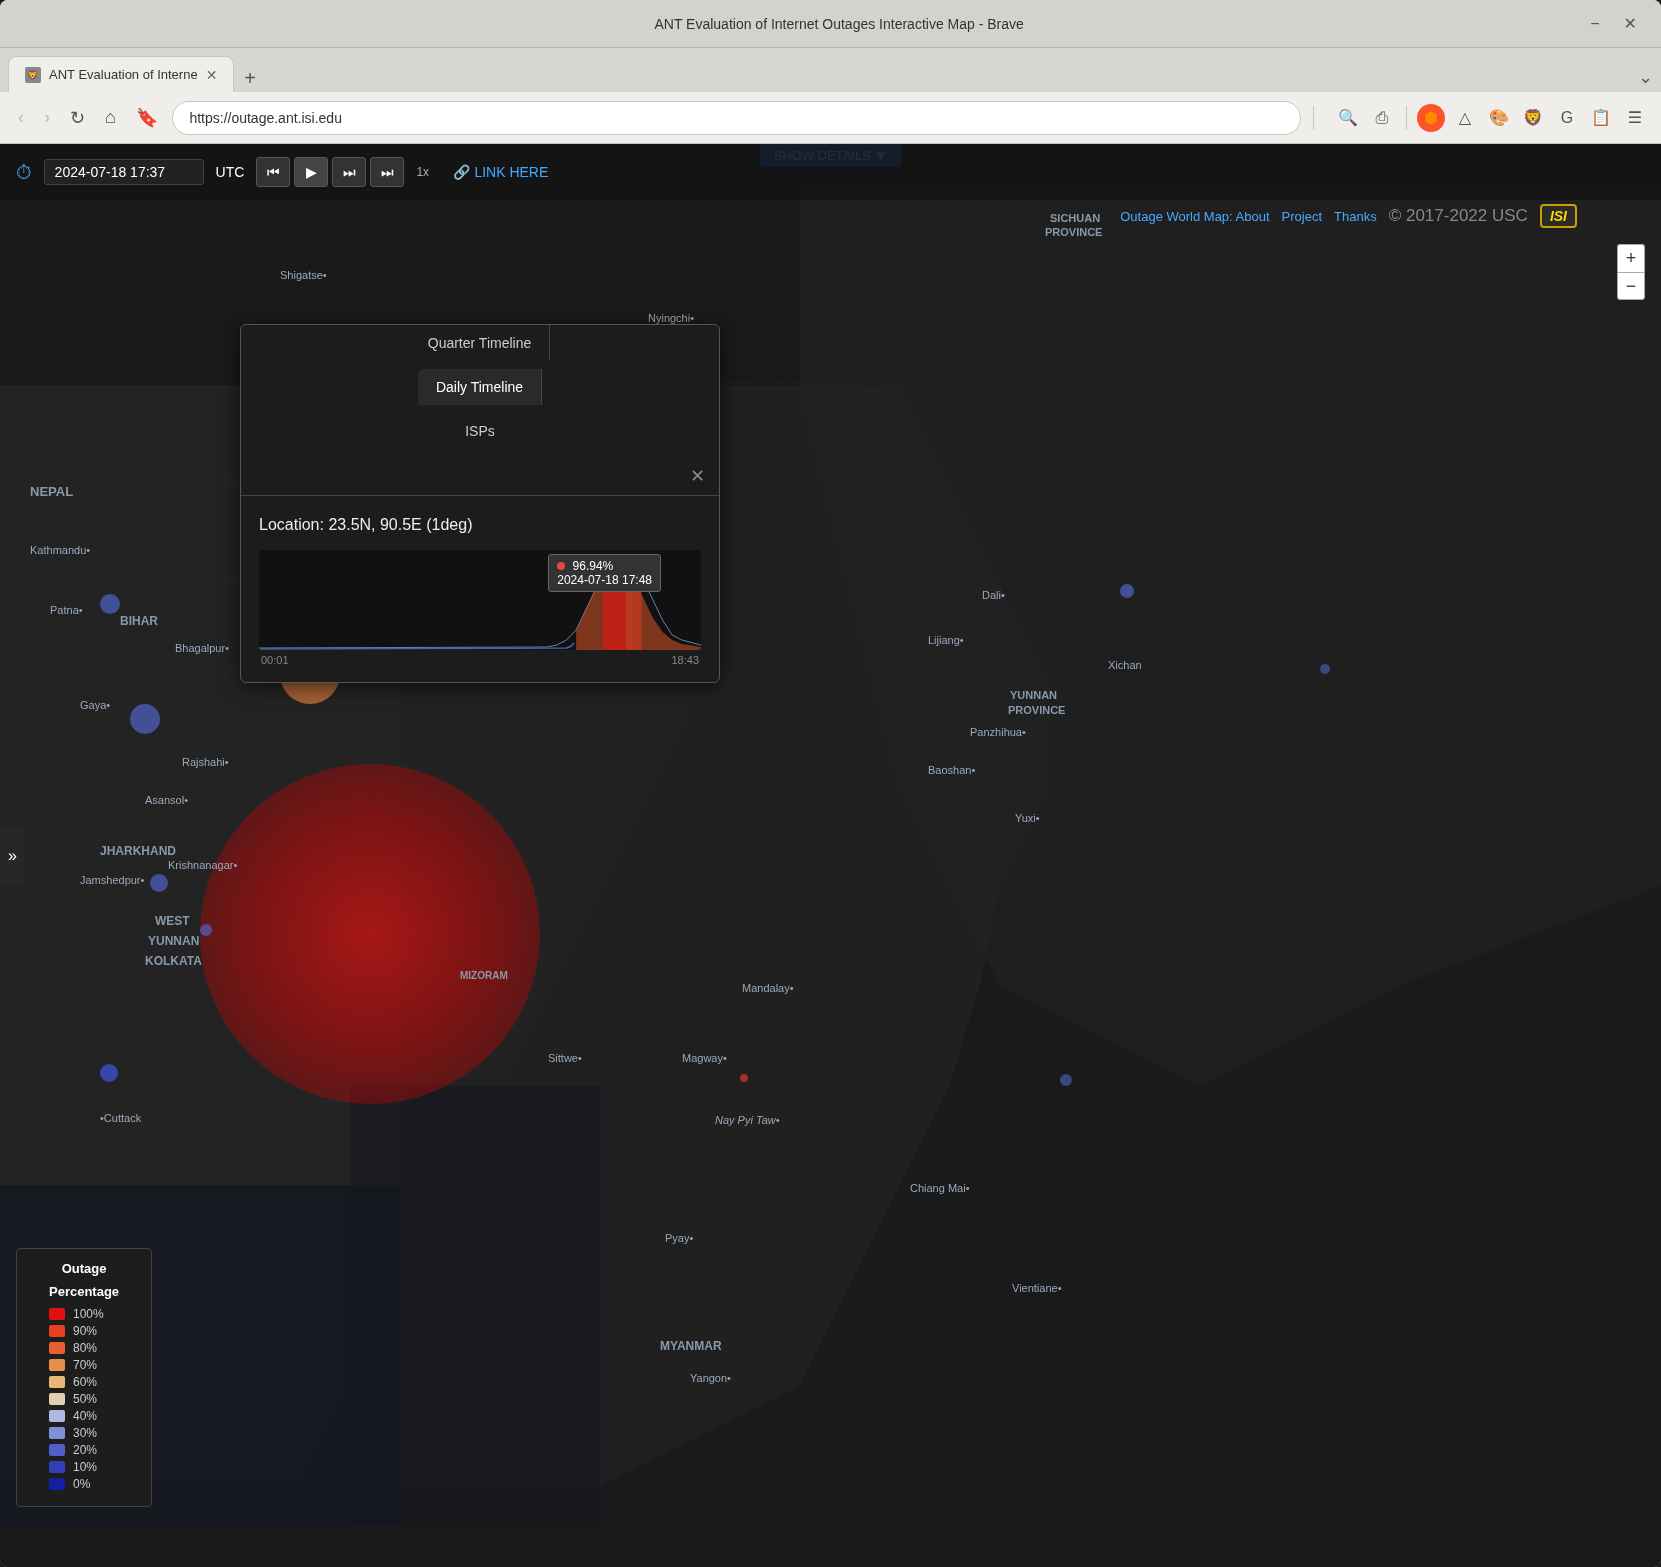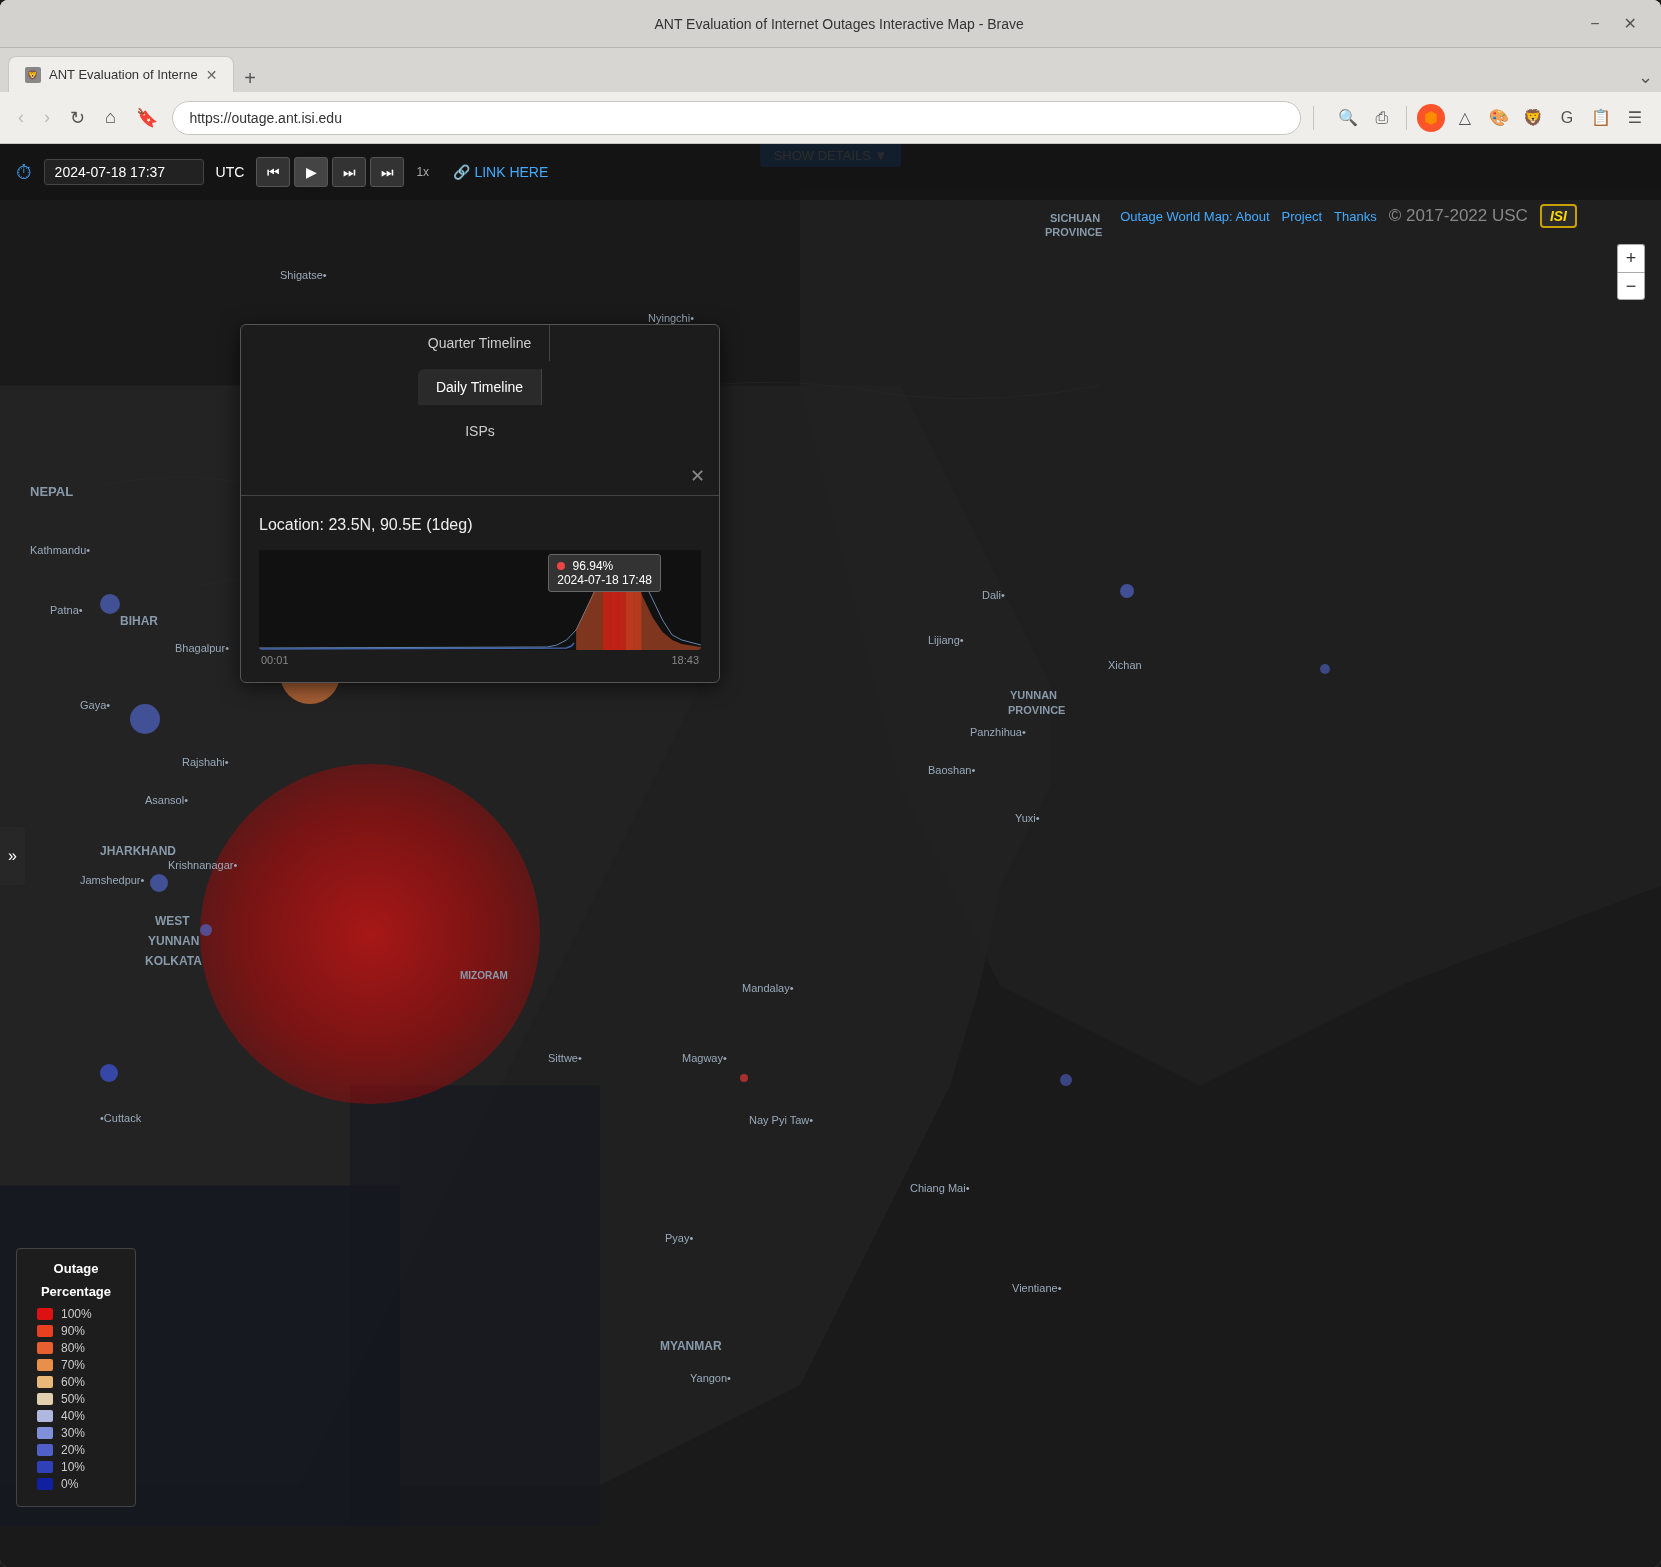--- a/index.html
+++ b/index.html
@@ -57,21 +57,21 @@
     
     .zoom-controls { position: absolute; top: 100px; right: 16px; display: flex; flex-direction: column; z-index: 10; }
     .zoom-btn { background: #fff; border: 1px solid #aaa; width: 28px; height: 28px; display: flex; align-items: center; justify-content: center; cursor: pointer; font-size: 18px; color: #333; }
     .zoom-btn:first-child { border-radius: 3px 3px 0 0; border-bottom: none; }
     .zoom-btn:last-child { border-radius: 0 0 3px 3px; }
 
     
     .sidebar-toggle { position: absolute; left: 0; top: 50%; transform: translateY(-50%); background: rgba(40,40,40,0.85); color: #fff; padding: 20px 8px; cursor: pointer; border-radius: 0 4px 4px 0; z-index: 10; font-size: 16px; }
 
     
-    .legend { position: absolute; bottom: 60px; left: 16px; background: rgba(30,30,30,0.9); border: 1px solid #444; border-radius: 4px; padding: 12px 20px; z-index: 10; min-width: 120px; }
+    .legend { position: absolute; bottom: 60px; left: 16px; background: rgba(30,30,30,0.9); border: 1px solid #444; border-radius: 4px; padding: 12px 32px; z-index: 10; min-width: 120px; }
     .legend-title { color: #fff; font-size: 13px; font-weight: bold; text-align: center; margin-bottom: 8px; }
     .legend-item { display: flex; align-items: center; gap: 8px; margin-bottom: 3px; }
     .legend-color { width: 16px; height: 12px; border-radius: 2px; }
     .legend-label { color: #ccc; font-size: 12px; }
 
     
     .popup-dialog { position: absolute; background: #1c1c1c; border: 1px solid #555; border-radius: 6px; padding: 0; z-index: 20; width: 480px; top: 180px; left: 240px; box-shadow: 0 4px 20px rgba(0,0,0,0.6); }
     .popup-header { display: flex; align-items: center; gap: 8px; border-bottom: 1px solid #444; flex-direction: column; }
     .popup-tab { padding: 10px 18px; color: #ccc; font-size: 14px; cursor: pointer; border-right: 1px solid #444; border-radius: 6px 0 0 0; }
     .popup-tab.active { background: #2a2a2a; color: #fff; font-weight: 500; }
@@ -246,21 +246,21 @@
     <div style="position:absolute; left:348px; top:298px; color:#99aabb; font-size:11px; pointer-events:none;">Thimphu•</div>
     <div style="position:absolute; left:928px; top:490px; color:#99aabb; font-size:11px; pointer-events:none;">Lijiang•</div>
     <div style="position:absolute; left:970px; top:582px; color:#99aabb; font-size:11px; pointer-events:none;">Panzhihua•</div>
     <div style="position:absolute; left:928px; top:620px; color:#99aabb; font-size:11px; pointer-events:none;">Baoshan•</div>
     <div style="position:absolute; left:982px; top:445px; color:#99aabb; font-size:11px; pointer-events:none;">Dali•</div>
     <div style="position:absolute; left:1108px; top:515px; color:#99aabb; font-size:11px; pointer-events:none;">Xichan</div>
     <div style="position:absolute; left:1015px; top:668px; color:#99aabb; font-size:11px; pointer-events:none;">Yuxi•</div>
     <div style="position:absolute; left:1010px; top:545px; color:#8899aa; font-size:11px; font-weight:bold; pointer-events:none;">YUNNAN</div>
     <div style="position:absolute; left:1008px; top:560px; color:#8899aa; font-size:11px; font-weight:bold; pointer-events:none;">PROVINCE</div>
     <div style="position:absolute; left:742px; top:838px; color:#99aabb; font-size:11px; pointer-events:none;">Mandalay•</div>
-    <div style="position:absolute; left:749px; top:970px; color:#99aabb; font-size:11px; pointer-events:none;">Nay Pyi Taw•</div>
+    <div style="position:absolute; left:715px; top:970px; color:#99aabb; font-size:11px; pointer-events:none;font-style:italic;">Nay Pyi Taw•</div>
     <div style="position:absolute; left:665px; top:1088px; color:#99aabb; font-size:11px; pointer-events:none;">Pyay•</div>
     <div style="position:absolute; left:682px; top:908px; color:#99aabb; font-size:11px; pointer-events:none;">Magway•</div>
     <div style="position:absolute; left:548px; top:908px; color:#99aabb; font-size:11px; pointer-events:none;">Sittwe•</div>
     <div style="position:absolute; left:910px; top:1038px; color:#99aabb; font-size:11px; pointer-events:none;">Chiang Mai•</div>
     <div style="position:absolute; left:660px; top:1195px; color:#8899aa; font-size:12px; font-weight:bold; pointer-events:none;">MYANMAR</div>
     <div style="position:absolute; left:690px; top:1228px; color:#99aabb; font-size:11px; pointer-events:none;">Yangon•</div>
     <div style="position:absolute; left:1012px; top:1138px; color:#99aabb; font-size:11px; pointer-events:none;">Vientiane•</div>
 
     <div class="legend">
       <div class="legend-title">Outage</div>

